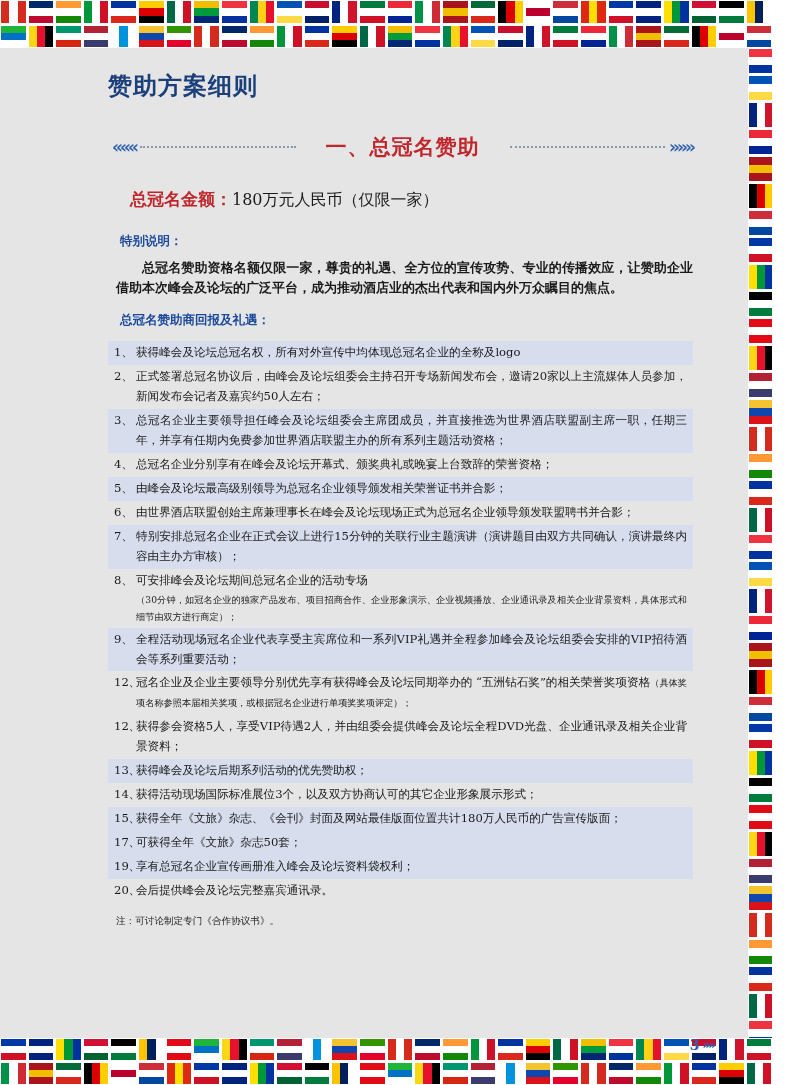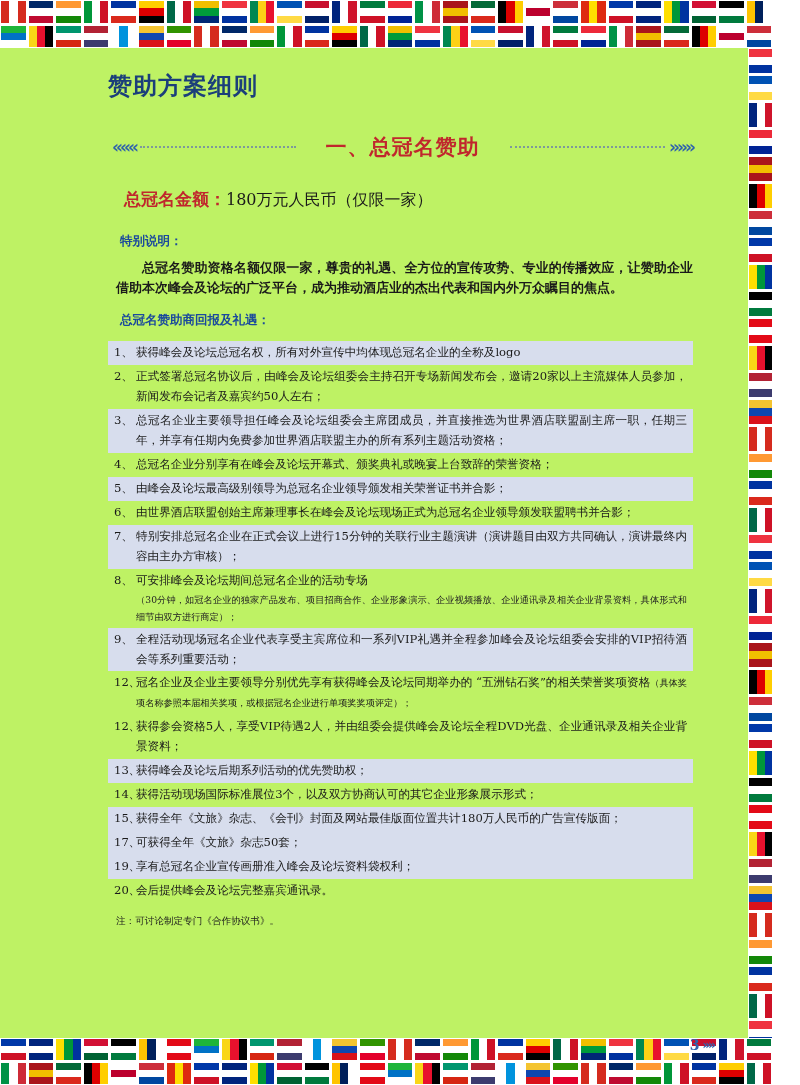--- a/index.html
+++ b/index.html
@@ -8,21 +8,21 @@
     background: #ffffff;
   }
   body {
     font-family: "DejaVu Sans", "Liberation Sans", sans-serif;
   }
   #page {
     position: relative;
     width: 772px;
     height: 1085px;
     overflow: hidden;
-    background: #bef264;
+    background: #e5e5e5;
   }
 
   
   .flag-strip {
     position: absolute;
     display: grid;
     overflow: hidden;
     background: #ffffff;
   }
   .flag-strip.top {
@@ -112,21 +112,21 @@
     font-size: 21px;
     font-weight: bold;
     color: #c0272d;
     padding: 0 30px;
     white-space: nowrap;
     letter-spacing: 1px;
   }
 
   
   .amount-line {
-    margin: 0 0 22px 16px;
+    margin: 0 0 22px 22px;
     white-space: nowrap;
   }
   .amount-label {
     font-family: "DejaVu Serif", "Liberation Serif", serif;
     font-size: 17px;
     font-weight: bold;
     color: #c0272d;
   }
   .amount-value {
     font-family: "DejaVu Serif", "Liberation Serif", serif;

